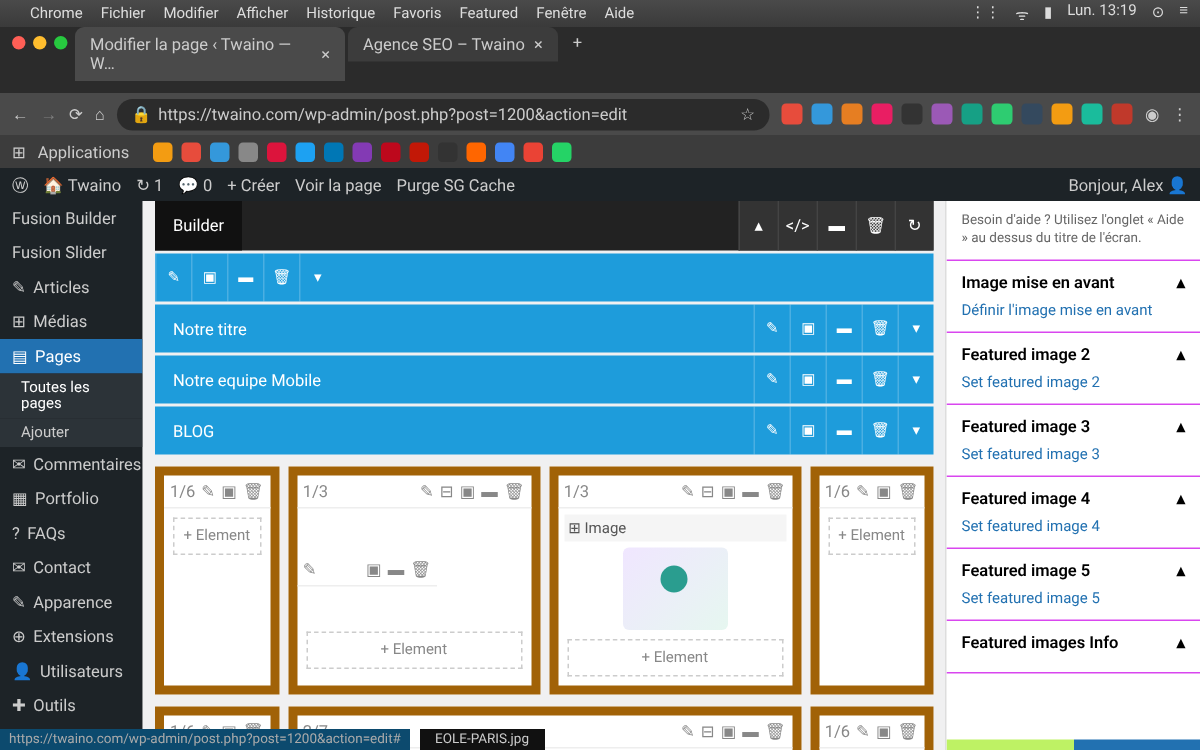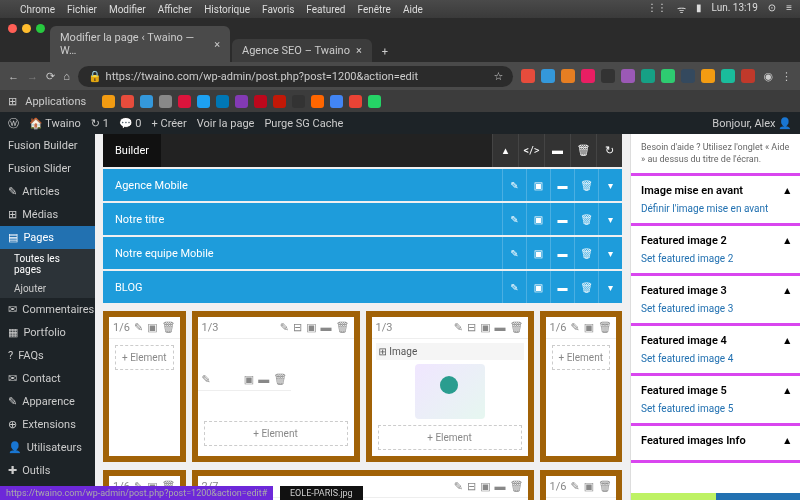--- a/index.html
+++ b/index.html
@@ -1,20 +1,20 @@
 <!DOCTYPE html>
 <html><head>
 <meta charset="utf-8">
 <style>
 *{margin:0;padding:0;box-sizing:border-box;font-family:-apple-system,BlinkMacSystemFont,"Segoe UI",Roboto,sans-serif;font-size:11px}
 body{background:#fff;width:800px;height:500px;overflow:hidden}
 .macbar{height:18px;background:linear-gradient(#4a4a4a,#3a3a3a);display:flex;align-items:center;color:#ddd;padding:0 8px;gap:12px}
 .macbar span{font-size:10px}
 .macbar .right{margin-left:auto;display:flex;gap:10px}
-.chrome-tabs{height:44px;background:#2b2b2b;display:flex;align-items:flex-end;padding-left:50px;position:relative}
+.chrome-tabs{height:44px;background:#2b2b2b;display:flex;align-items:flex-start;padding-left:50px;position:relative}
 .traffic{position:absolute;left:8px;top:6px;display:flex;gap:5px}
 .traffic i{width:9px;height:9px;border-radius:50%}
 .tab{background:#3c3c3c;color:#ccc;padding:5px 10px;border-radius:6px 6px 0 0;margin-right:2px;font-size:10px;display:flex;align-items:center;gap:6px;max-width:180px}
 .tab.active{background:#4a4a4a}
 .chrome-url{height:28px;background:#4a4a4a;display:flex;align-items:center;padding:0 8px;gap:8px;color:#ccc}
 .urlbar{flex:1;background:#2b2b2b;border-radius:12px;padding:4px 10px;font-size:10px;display:flex;align-items:center;gap:4px}
 .ext{display:flex;gap:6px}
 .ext i{width:14px;height:14px;border-radius:3px}
 .bookmarks{height:22px;background:#3c3c3c;display:flex;align-items:center;padding:0 8px;gap:8px;color:#ccc;font-size:10px}
 .bk-icons{display:flex;gap:6px;margin-left:8px}
@@ -40,29 +40,29 @@
 .row-act{width:24px;height:32px;display:flex;align-items:center;justify-content:center;border-left:1px solid rgba(255,255,255,.2);font-size:10px}
 .cols{display:flex;gap:6px;margin-top:8px}
 .col{background:#fff;border:6px solid #a16207;flex:1;min-height:50px}
 .col-h{display:flex;padding:4px;gap:4px;border-bottom:1px solid #eee;font-size:9px;color:#888}
 .col-h span:first-child{margin-right:auto}
 .elem-btn{border:1px dashed #ccc;margin:6px;padding:6px;text-align:center;color:#888;font-size:10px}
 .img-elem{background:#f5f5f5;margin:4px;padding:3px;font-size:10px;color:#555}
 .illus{width:70px;height:55px;margin:4px auto;background:linear-gradient(135deg,#f0e6ff,#e6f7f0);border-radius:4px;position:relative}
 .illus::after{content:"";position:absolute;left:25px;top:12px;width:18px;height:18px;background:#2a9d8f;border-radius:50%}
 .rpanel{width:170px;background:#fff;border-left:1px solid #ddd;overflow:auto;position:relative}
-.rbox{border-bottom:3px solid #d946ef;padding:8px 10px}
+.rbox{border-bottom:1px solid #d946ef;padding:8px 10px}
 .rbox h4{font-size:10px;font-weight:600;margin-bottom:5px;display:flex;justify-content:space-between}
 .rbox a{color:#2271b1;font-size:10px;text-decoration:none}
 .rtxt{font-size:9px;color:#666;line-height:1.3}
 .rfoot{position:absolute;bottom:0;left:0;right:0;display:flex}
 .rfoot button{flex:1;padding:7px;border:none;font-size:10px;cursor:pointer}
 .btn-prev{background:#bef264;color:#555}
 .btn-upd{background:#2271b1;color:#fff}
-.statusbar{position:fixed;bottom:0;left:0;background:#6d28d9;color:#aaa;font-size:9px;padding:2px 6px}
+.statusbar{position:fixed;bottom:0;left:0;background:#0c4a6e;color:#aaa;font-size:9px;padding:2px 6px}
 .fn{position:fixed;bottom:0;left:280px;background:#111;color:#ccc;font-size:9px;padding:2px 10px}
 </style>
 </head>
 <body>
 
 <div class="macbar">
   <span></span>
   <span>Chrome</span>
   <span>Fichier</span>
   <span>Modifier</span>
@@ -227,21 +227,20 @@
         <div class="bh-r">
           <div class="bh-btn">▴</div>
           <div class="bh-btn">&lt;/&gt;</div>
           <div class="bh-btn">▬</div>
           <div class="bh-btn">🗑</div>
           <div class="bh-btn">↻</div>
         </div>
       </div>
       <div id="rows">
           <div class="row-item">
-            <div class="row-label">Agence Mobile</div>
             <div class="row-acts">
               <div class="row-act">✎</div>
               <div class="row-act">▣</div>
               <div class="row-act">▬</div>
               <div class="row-act">🗑</div>
               <div class="row-act">▾</div>
             </div>
           </div>
           <div class="row-item">
             <div class="row-label">Notre titre</div>

